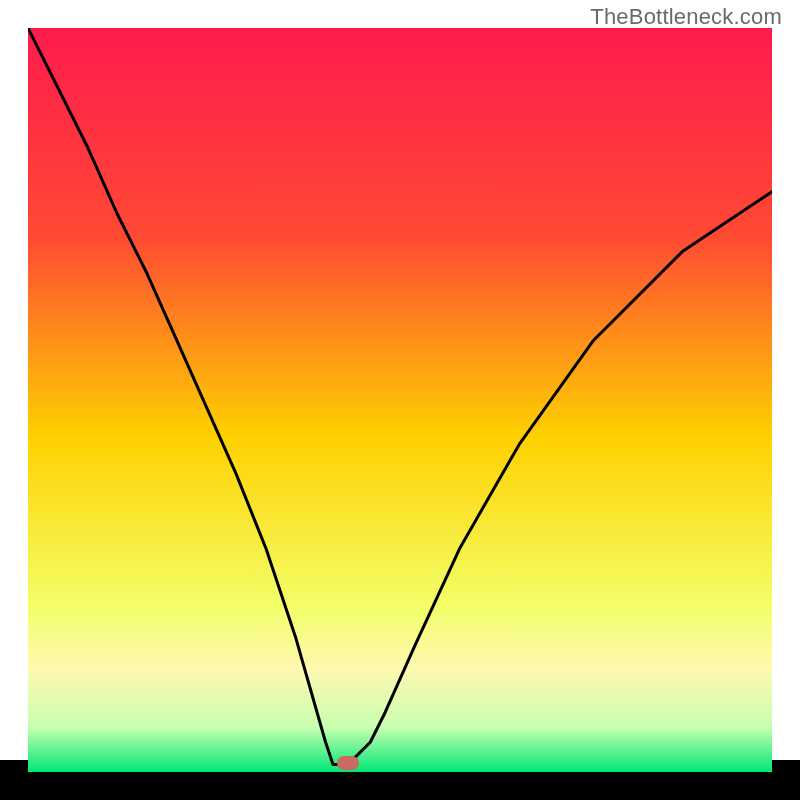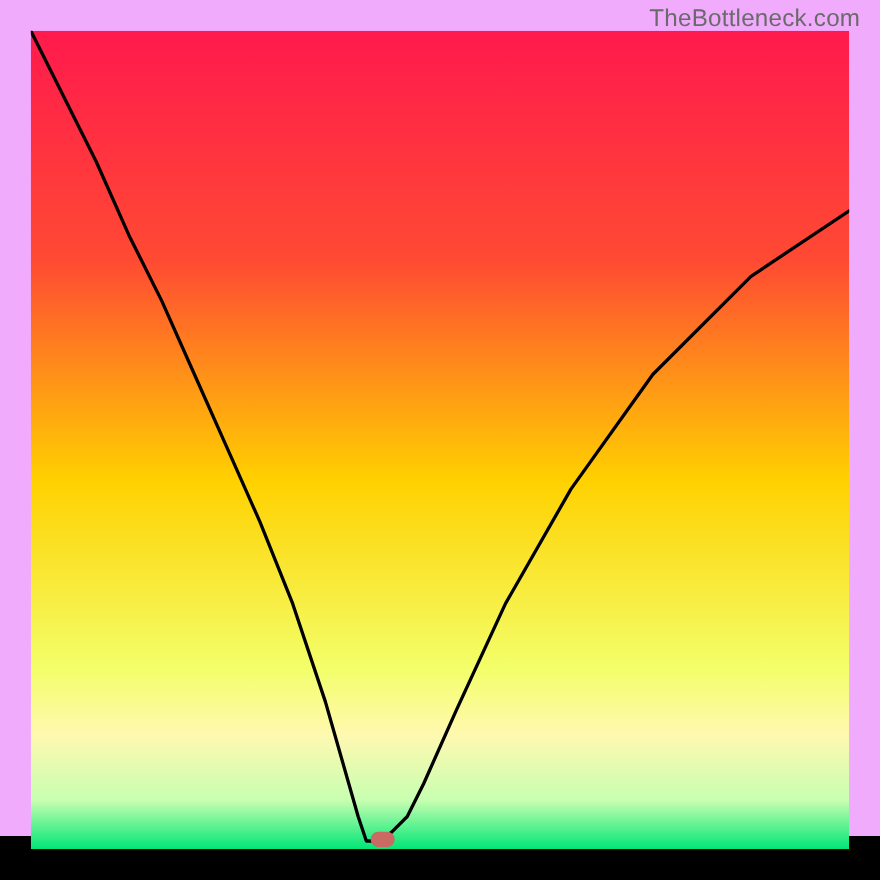--- a/index.html
+++ b/index.html
@@ -7,21 +7,21 @@
     padding: 0;
     background: #000;
     width: 800px;
     height: 800px;
     overflow: hidden;
     font-family: Arial, sans-serif;
   }
   .outer {
     width: 800px;
     height: 760px;
-    background: #f0abfc;
+    background: #ffffff;
     position: relative;
   }
   .watermark {
     position: absolute;
     top: 4px;
     right: 18px;
     color: #6a6a6a;
     font-size: 22px;
     font-weight: 500;
     z-index: 10;

